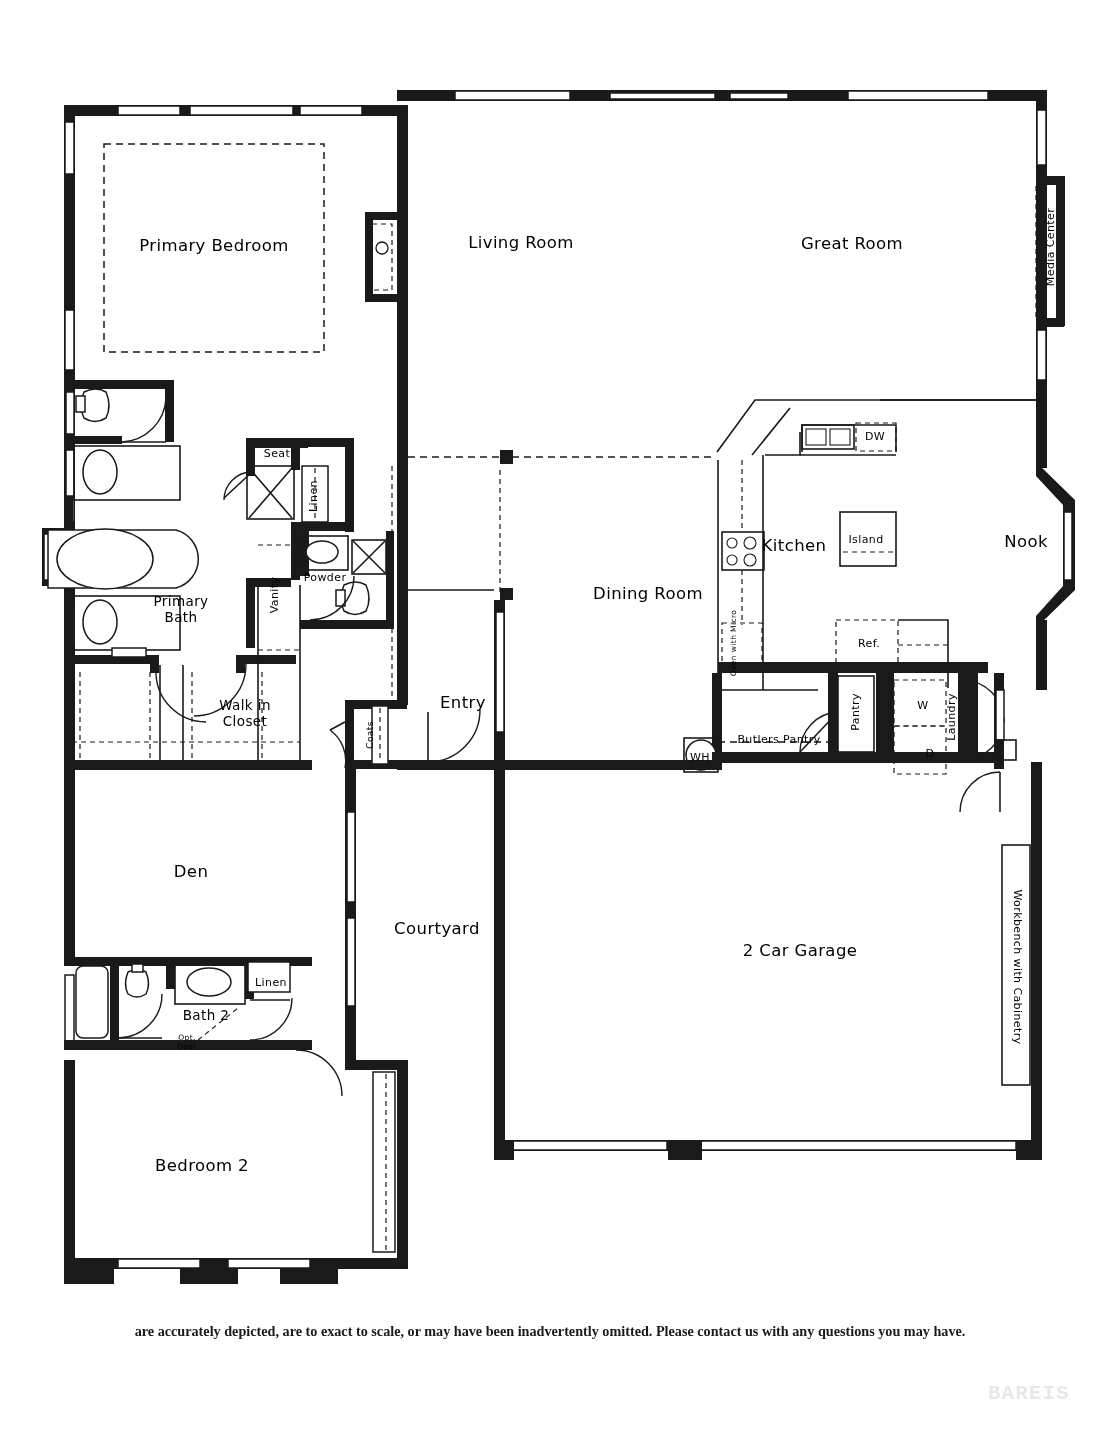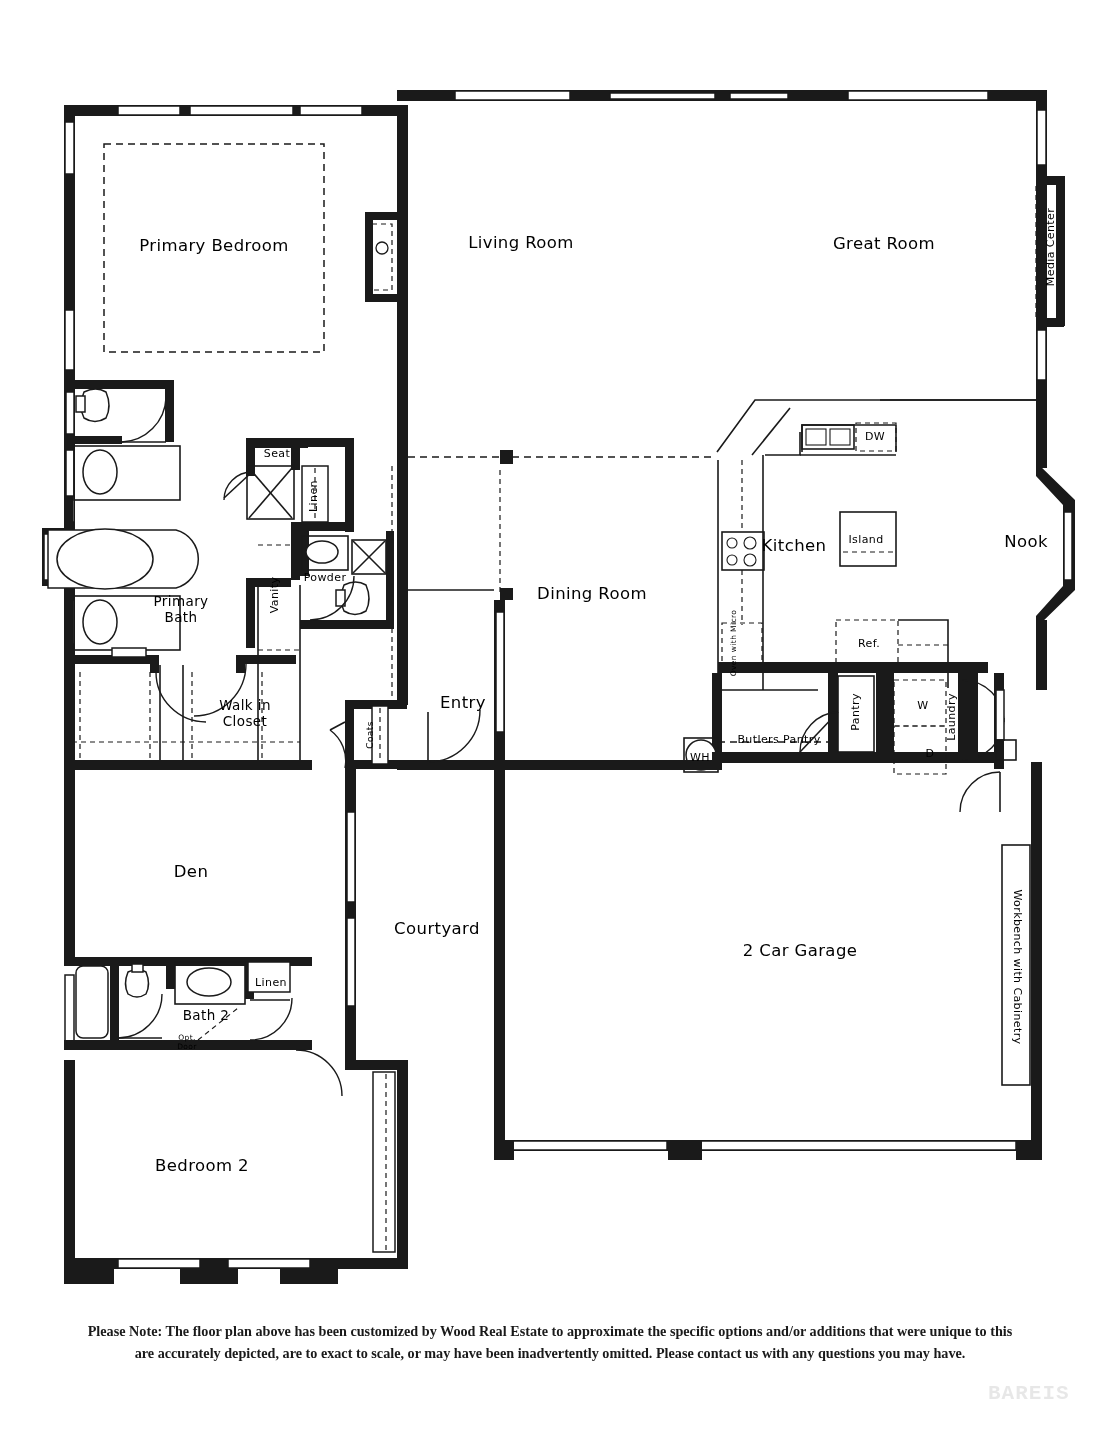--- a/index.html
+++ b/index.html
@@ -344,22 +344,22 @@
   <line class="tl" x1="408" y1="590" x2="494" y2="590"></line>
 
   <line class="tl" x1="880" y1="400" x2="1036" y2="400"></line>
 
   </g>
 </svg>
 
 <div>
   <div class="room-label lbl-lg" style="left:214px;top:245px">Primary Bedroom</div>
   <div class="room-label lbl-lg" style="left:521px;top:242px">Living Room</div>
-  <div class="room-label lbl-lg" style="left:884px;top:243px">Great Room</div>
-  <div class="room-label lbl-lg" style="left:592px;top:593px">Dining Room</div>
+  <div class="room-label lbl-lg" style="left:852px;top:243px">Great Room</div>
+  <div class="room-label lbl-lg" style="left:648px;top:593px">Dining Room</div>
   <div class="room-label lbl-lg" style="left:794px;top:545px">Kitchen</div>
   <div class="room-label lbl-lg" style="left:1026px;top:541px">Nook</div>
   <div class="room-label lbl-lg" style="left:463px;top:702px">Entry</div>
   <div class="room-label lbl-lg" style="left:191px;top:871px">Den</div>
   <div class="room-label lbl-lg" style="left:437px;top:928px">Courtyard</div>
   <div class="room-label lbl-lg" style="left:202px;top:1165px">Bedroom 2</div>
   <div class="room-label lbl-lg" style="left:800px;top:950px">2 Car Garage</div>
   <div class="room-label lbl-md two-line" style="left:181px;top:610px">Primary
 Bath</div>
   <div class="room-label lbl-md two-line" style="left:245px;top:714px">Walk in
@@ -386,20 +386,19 @@
   <div class="room-label lbl-sm" style="left:930px;top:753px">D</div>
   <div class="room-label lbl-sm rot90" style="left:951px;top:717px">Laundry</div>
   <div class="room-label lbl-sm" style="left:779px;top:739px">Butlers Pantry</div>
   <div class="room-label lbl-sm" style="left:700px;top:757px">WH</div>
   <div class="room-label lbl-sm rot90cw" style="left:1017px;top:967px">Workbench with Cabinetry</div>
 </div>
 
 </div>
 
 <div id="footer">
-  <p>Please Note: The floor plan above has been customized by Wood Real Estate to approximate the specific options and/or additions that were unique to this</p>
   <p>are accurately depicted, are to exact to scale, or may have been inadvertently omitted. Please contact us with any questions you may have.</p>
 </div>
 
 <div id="watermark">
   <div class="wm-top">BAREIS</div>
   <div class="wm-bot">MLS</div>
 </div>
 
 </body></html>

